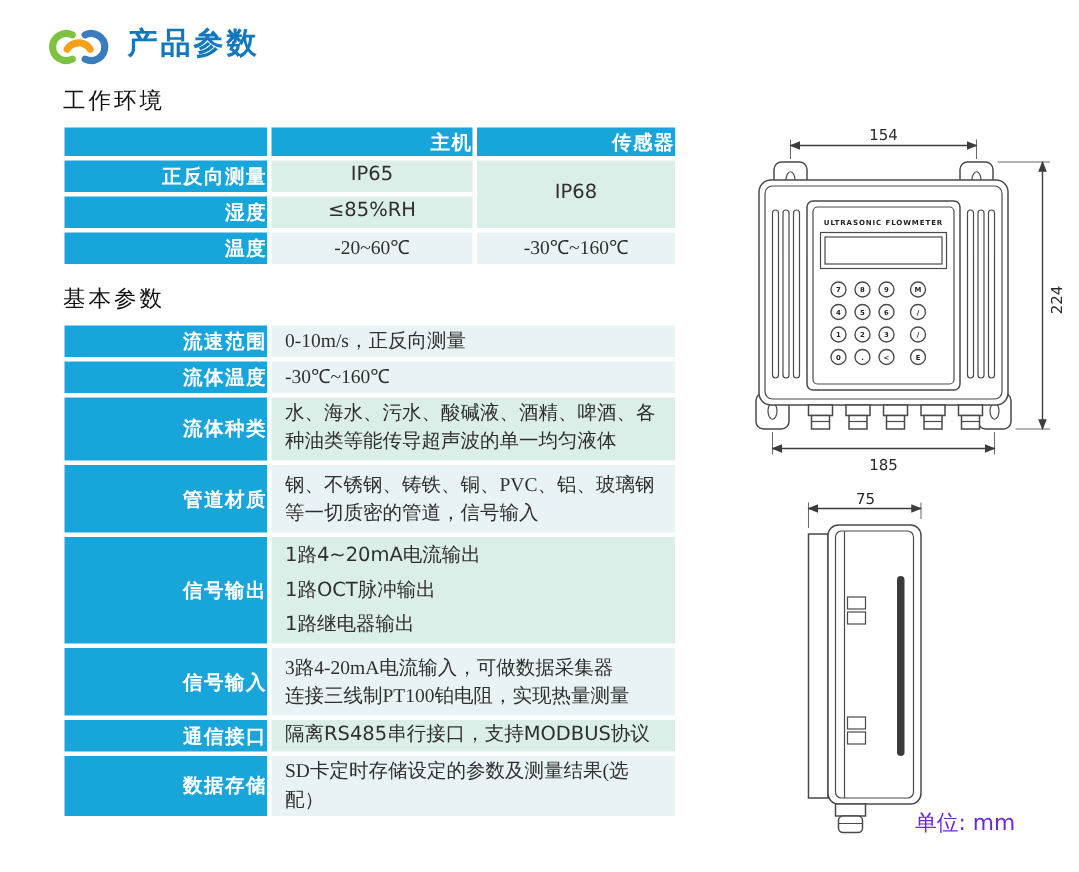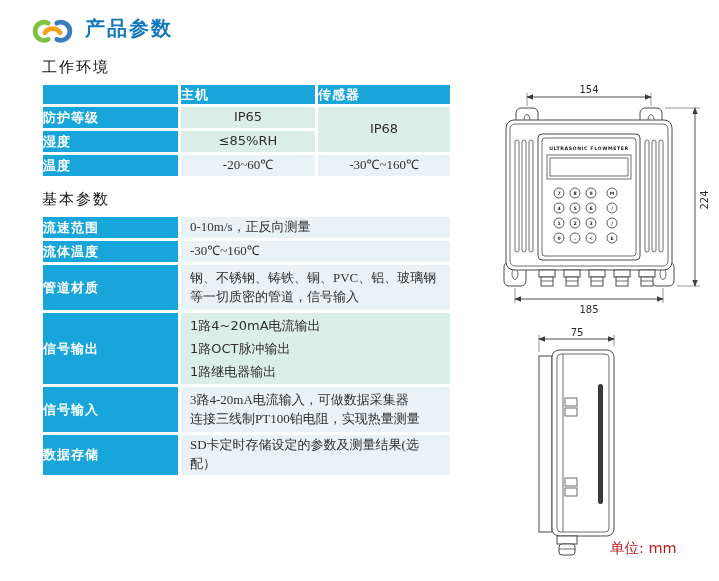--- a/index.html
+++ b/index.html
@@ -10,36 +10,36 @@
   
   .hdr { position:absolute; left:28px; top:8px; display:flex; align-items:center; gap:9px; }
   .hdr h1 { font-size:20px; font-weight:bold; color:#1278BE; letter-spacing:2px; }
 
   
   .left-col { position:absolute; left:40px; top:58px; width:410px; }
   .sec-title { font-size:15px; font-weight:normal; color:#111; letter-spacing:2px; margin:0 0 5px 2px; }
   table { border-collapse:collapse; table-layout:fixed; width:410px; }
   td,th { border:3px solid #fff; vertical-align:middle; }
   .lbl { background:#18A5DA; color:#fff; font-weight:bold; font-size:13px;
-         text-align:left; letter-spacing:1px; }
+         text-align:right; letter-spacing:1px; }
   th.lbl { height:22px; }
   .val { font-size:13px; color:#2f2f2f; padding:1px 9px; white-space:pre-line; line-height:1.45; }
   .mint { background:#DCEEE8; }
   .pale { background:#E9F3F6;font-family:Liberation Serif, serif; }
   .cen { text-align:center; padding:1px 2px; }
   .t1 { margin-bottom:11px; }
   .t2 .val { text-align:left; }
   .h22{height:22px}.h24{height:24px}.h45{height:45px}.h48{height:48px}
   .h67{height:67px}.h23{height:23px}
   .lh-lg{line-height:1.78}
 
   
   .front-draw { position:absolute; left:482px; top:82px; }
   .side-draw  { position:absolute; left:521px; top:328px; }
-  .unit-note  { position:absolute; left:610px; top:539px; font-size:14.5px; color:#b91c1c; }
+  .unit-note  { position:absolute; left:610px; top:539px; font-size:14.5px; color:#6d28d9; }
 
   .dln { stroke:#4a4a4a; stroke-width:1; fill:#fff; }
   .dln2 { stroke:#4a4a4a; stroke-width:0.8; fill:none; }
   .ext { stroke:#6a6a6a; stroke-width:0.7; }
   .dim { stroke:#3c3c3c; stroke-width:0.9; }
   .dimtxt { font-size:10px; fill:#2a2a2a; text-anchor:middle; }
   .devlbl { font-size:4.7px; font-weight:bold; fill:#222; text-anchor:middle; letter-spacing:0.6px; }
   .kbtn { stroke:#4a4a4a; stroke-width:0.9; fill:#fff; }
   .ktxt { font-size:4.6px; fill:#222; text-anchor:middle; font-weight:bold; }
   .dark { fill:#3a3a3a; }
@@ -68,21 +68,21 @@
           <col style="width:137px">
           <col style="width:135px">
         </colgroup>
       <tbody>
           <tr>
         <th class="lbl"></th>
         <th class="lbl">主机</th>
         <th class="lbl">传感器</th>
       </tr>
       <tr>
-        <td class="lbl h24">防护等级</td>
+        <td class="lbl h24">正反向测量</td>
         <td class="val mint cen">IP65</td>
         <td class="val mint cen" rowspan="2">IP68</td>
       </tr>
       <tr>
         <td class="lbl h24">湿度</td>
         <td class="val mint cen">≤85%RH</td>
       </tr>
       <tr>
         <td class="lbl h24">温度</td>
         <td class="val pale cen">-20~60℃</td>
@@ -101,33 +101,41 @@
       <tbody>
       <tr>
         <td class="lbl h24">流速范围</td>
         <td class="val pale">0-10m/s，正反向测量</td>
       </tr>
       <tr>
         <td class="lbl h24">流体温度</td>
         <td class="val pale">-30℃~160℃</td>
       </tr>
       <tr>
+        <td class="lbl h45">流体种类</td>
+        <td class="val mint">水、海水、污水、酸碱液、酒精、啤酒、各种油类等能传导超声波的单一均匀液体</td>
+      </tr>
+      <tr>
         <td class="lbl h48">管道材质</td>
         <td class="val pale">钢、不锈钢、铸铁、铜、PVC、铝、玻璃钢等一切质密的管道，信号输入</td>
       </tr>
       <tr>
         <td class="lbl h67">信号输出</td>
         <td class="val mint lh-lg">1路4~20mA电流输出
 1路OCT脉冲输出
 1路继电器输出</td>
       </tr>
       <tr>
         <td class="lbl h48">信号输入</td>
         <td class="val pale">3路4-20mA电流输入，可做数据采集器
 连接三线制PT100铂电阻，实现热量测量</td>
+      </tr>
+      <tr>
+        <td class="lbl h22">通信接口</td>
+        <td class="val mint">隔离RS485串行接口，支持MODBUS协议</td>
       </tr>
       <tr>
         <td class="lbl h23">数据存储</td>
         <td class="val pale">SD卡定时存储设定的参数及测量结果(选配）</td>
       </tr>
 
     </tbody>
       </table>
   </div>
 

